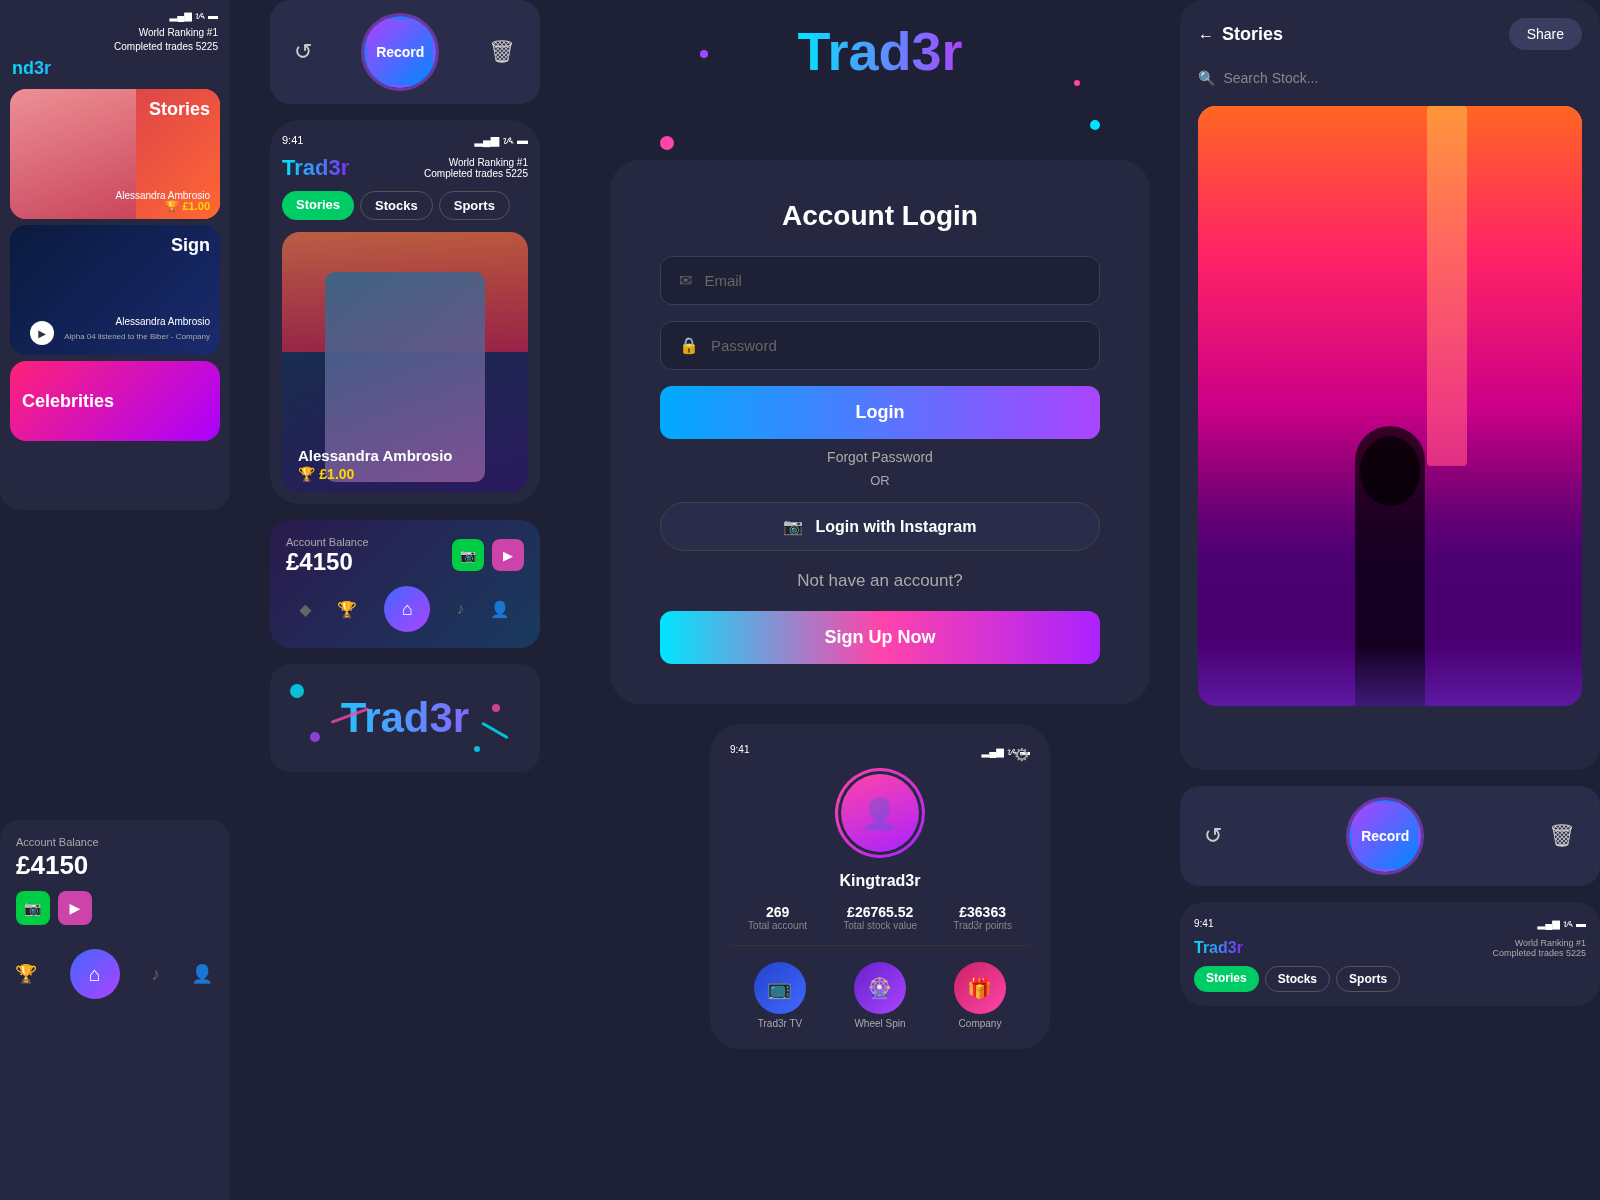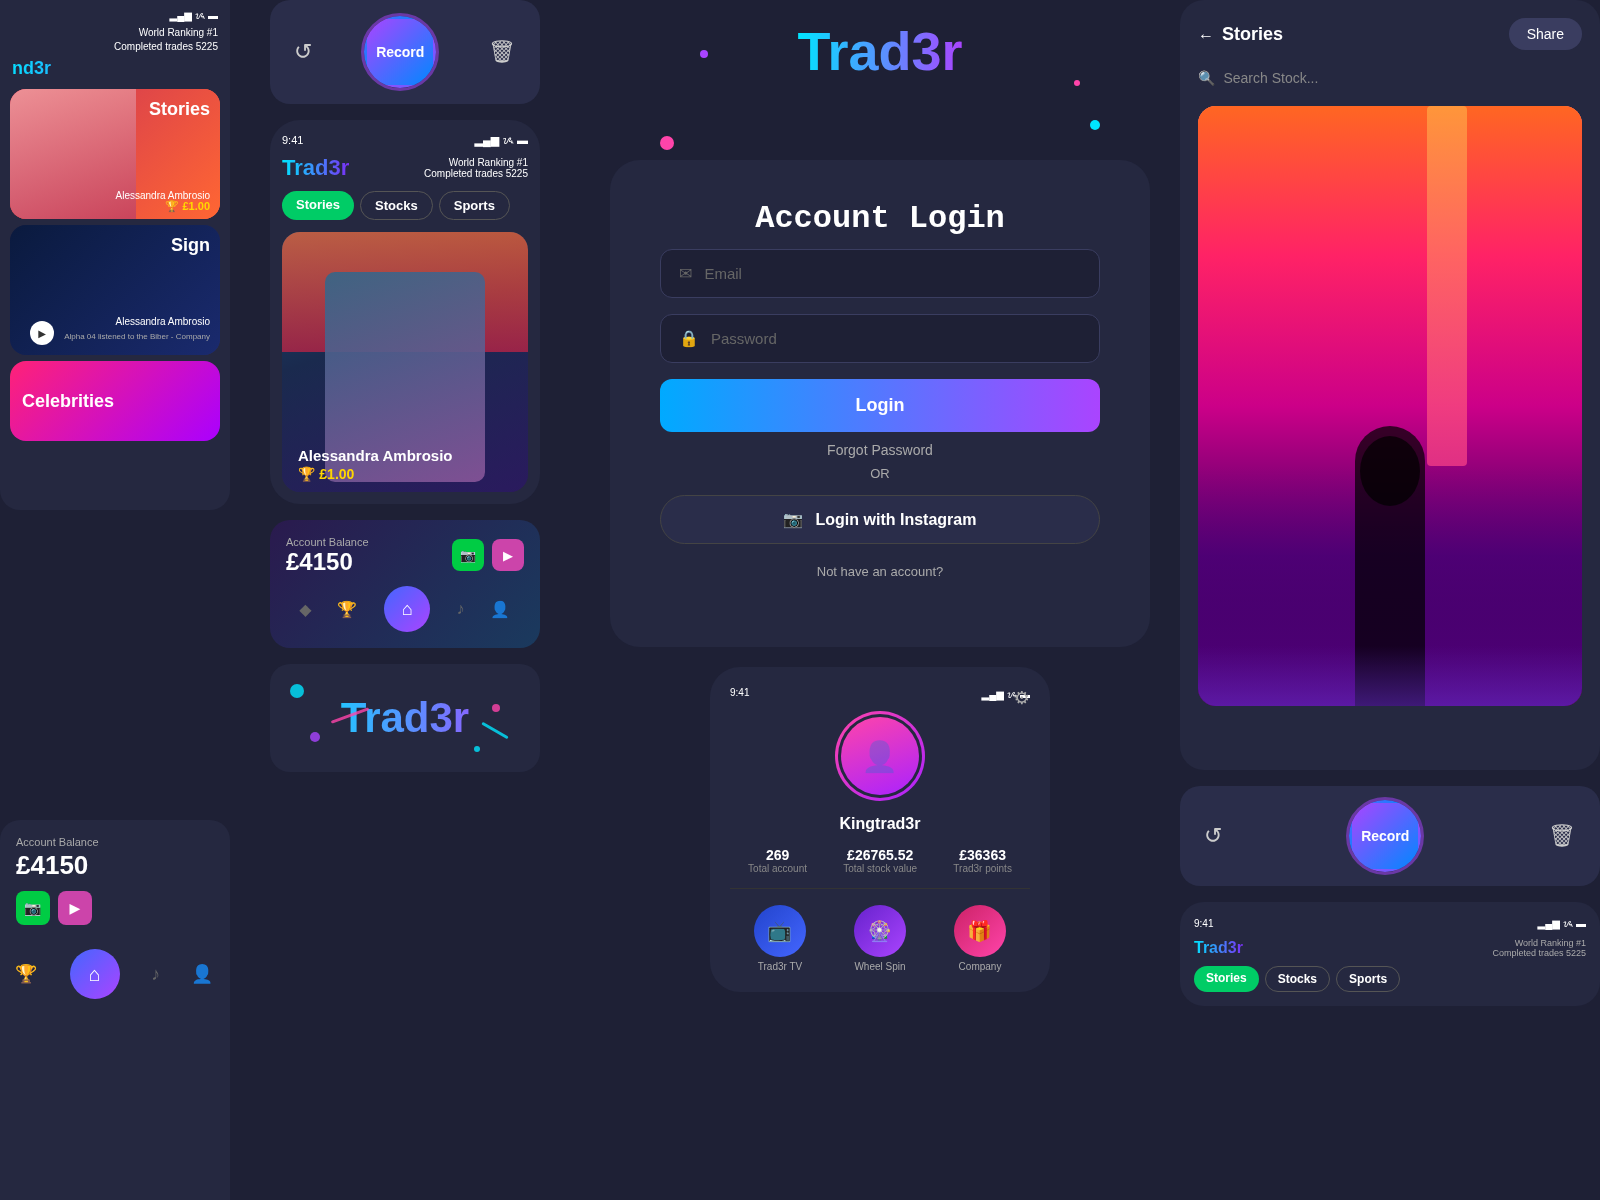--- a/index.html
+++ b/index.html
@@ -367,25 +367,24 @@
 
     .login-panel {
       background: #252840;
       border-radius: 30px;
       width: 540px;
       padding: 40px 50px;
       margin-top: -20px;
     }
     .login-title {
       color: #fff;
-      font-size: 32px;
+      font-size: 28px;
       font-weight: 700;
       text-align: center;
-      margin-bottom: 12px;
-      font-family: Liberation Mono, monospace;
+      margin-bottom: 24px;
     }
     .input-field {
       background: #1e2035;
       border: 1.5px solid #3a3d60;
       border-radius: 12px;
       display: flex;
       align-items: center;
       padding: 14px 18px;
       margin-bottom: 16px;
       gap: 12px;
@@ -432,22 +431,22 @@
       cursor: pointer;
       display: flex;
       align-items: center;
       justify-content: center;
       gap: 12px;
       margin-bottom: 20px;
     }
     .not-have {
       text-align: center;
       color: #aaa;
-      font-size: 13px;
-      margin-bottom: 28px;
+      font-size: 17px;
+      margin-bottom: 20px;
     }
     .signup-btn {
       width: 100%;
       padding: 16px;
       border-radius: 12px;
       background: linear-gradient(90deg, #00e5ff, #ff44aa, #aa22ff);
       color: #fff;
       font-size: 18px;
       font-weight: 700;
       text-align: center;
@@ -801,20 +800,21 @@
 
     <div class="forgot-pw">Forgot Password</div>
     <div class="or-text">OR</div>
 
     <div class="instagram-btn">
       <span>📷</span>
       <span>Login with Instagram</span>
     </div>
 
     <div class="not-have">Not have an account?</div>
+    <div class="signup-btn">Sign Up Now</div>
   </div>
 
   <div class="profile-panel-col3">
     <div class="p3-status-bar">
       <span>9:41</span>
       <span>▂▄▆ ᝰ ▬</span>
     </div>
     <div class="p3-settings">⚙</div>
     <div class="p3-avatar-wrap">
       <div class="p3-avatar-ring">

